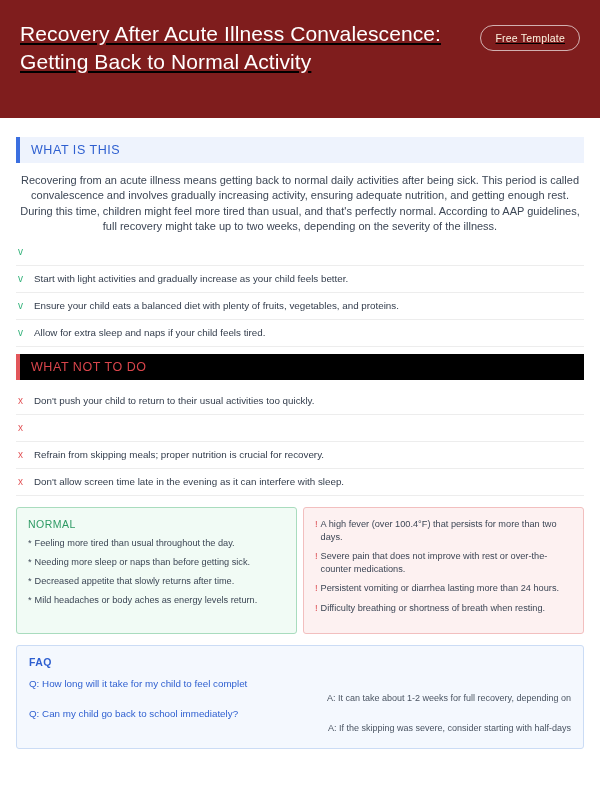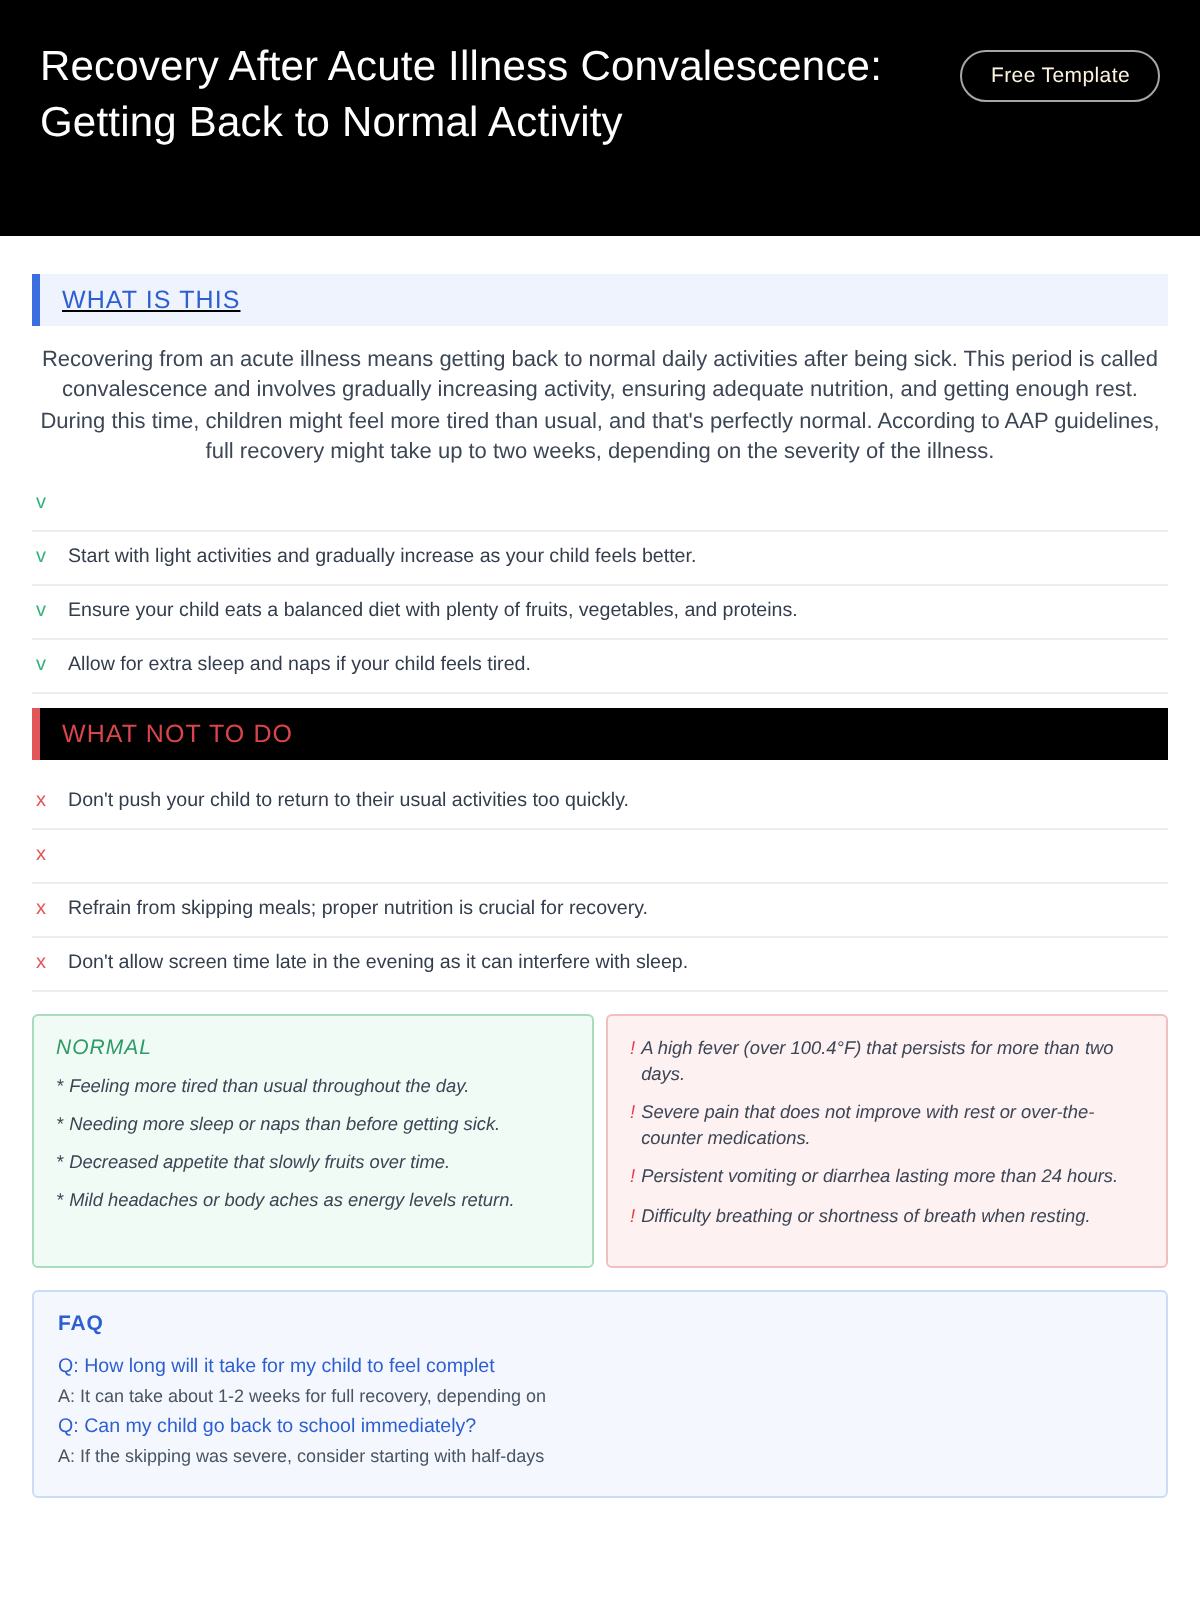--- a/index.html
+++ b/index.html
@@ -17,21 +17,21 @@
     width: 600px;
     height: 800px;
     background: #ffffff;
     overflow: hidden;
     display: flex;
     flex-direction: column;
   }
 
   
   .header {
-    background: #000000;
+    background: #7f1d1d;
     padding: 18px 20px 20px 20px;
     display: flex;
     align-items: flex-start;
     justify-content: space-between;
     min-height: 118px;
     text-decoration: underline;
   }
 
   .header-title {
     color: #ffffff;
@@ -63,21 +63,20 @@
     flex-direction: column;
   }
 
   
   .sec-head {
     display: flex;
     align-items: center;
     height: 26px;
     margin-top: 7px;
     margin-bottom: 6px;
-    text-decoration: underline;
   }
   .sec-head .bar {
     width: 4px;
     height: 26px;
     flex: 0 0 4px;
   }
   .sec-head .band {
     flex: 1 1 auto;
     height: 26px;
     display: flex;
@@ -126,21 +125,20 @@
   .boxes {
     display: flex;
     gap: 6px;
     margin-top: 11px;
   }
   .box {
     flex: 1 1 0;
     border-radius: 3px;
     padding: 10px 11px 12px 11px;
     min-height: 122px;
-    font-style: italic;
   }
   .box-normal {
     background: #F1FBF5;
     border: 1px solid #A9DCBE;
   }
   .box-doctor {
     background: #FDF1F1;
     border: 1px solid #F2BFBF;
   }
   .box-title {
@@ -183,20 +181,21 @@
   .faq-q {
     font-size: 9.8px;
     line-height: 15px;
     color: #2E5FD0;
   }
   .faq-a {
     font-size: 9px;
     line-height: 14px;
     color: #4a5462;
     margin-bottom: 1px;
+    text-align: right;
   }
 </style>
 </head>
 <body>
 
 <div class="page">
 
   <div class="header">
     <div class="header-title">Recovery After Acute Illness Convalescence: Getting Back to Normal Activity</div>
     <div class="badge">Free Template</div>
@@ -257,21 +256,21 @@
         <div class="box-item">
           <span class="bullet">*</span>
           <span>Feeling more tired than usual throughout the day.</span>
         </div>
         <div class="box-item">
           <span class="bullet">*</span>
           <span>Needing more sleep or naps than before getting sick.</span>
         </div>
         <div class="box-item">
           <span class="bullet">*</span>
-          <span>Decreased appetite that slowly fruits over time.</span>
+          <span>Decreased appetite that slowly returns after time.</span>
         </div>
         <div class="box-item">
           <span class="bullet">*</span>
           <span>Mild headaches or body aches as energy levels return.</span>
         </div>
       </div>
 
       <div class="box box-doctor">
         <div class="box-item">
           <span class="bullet">!</span>

